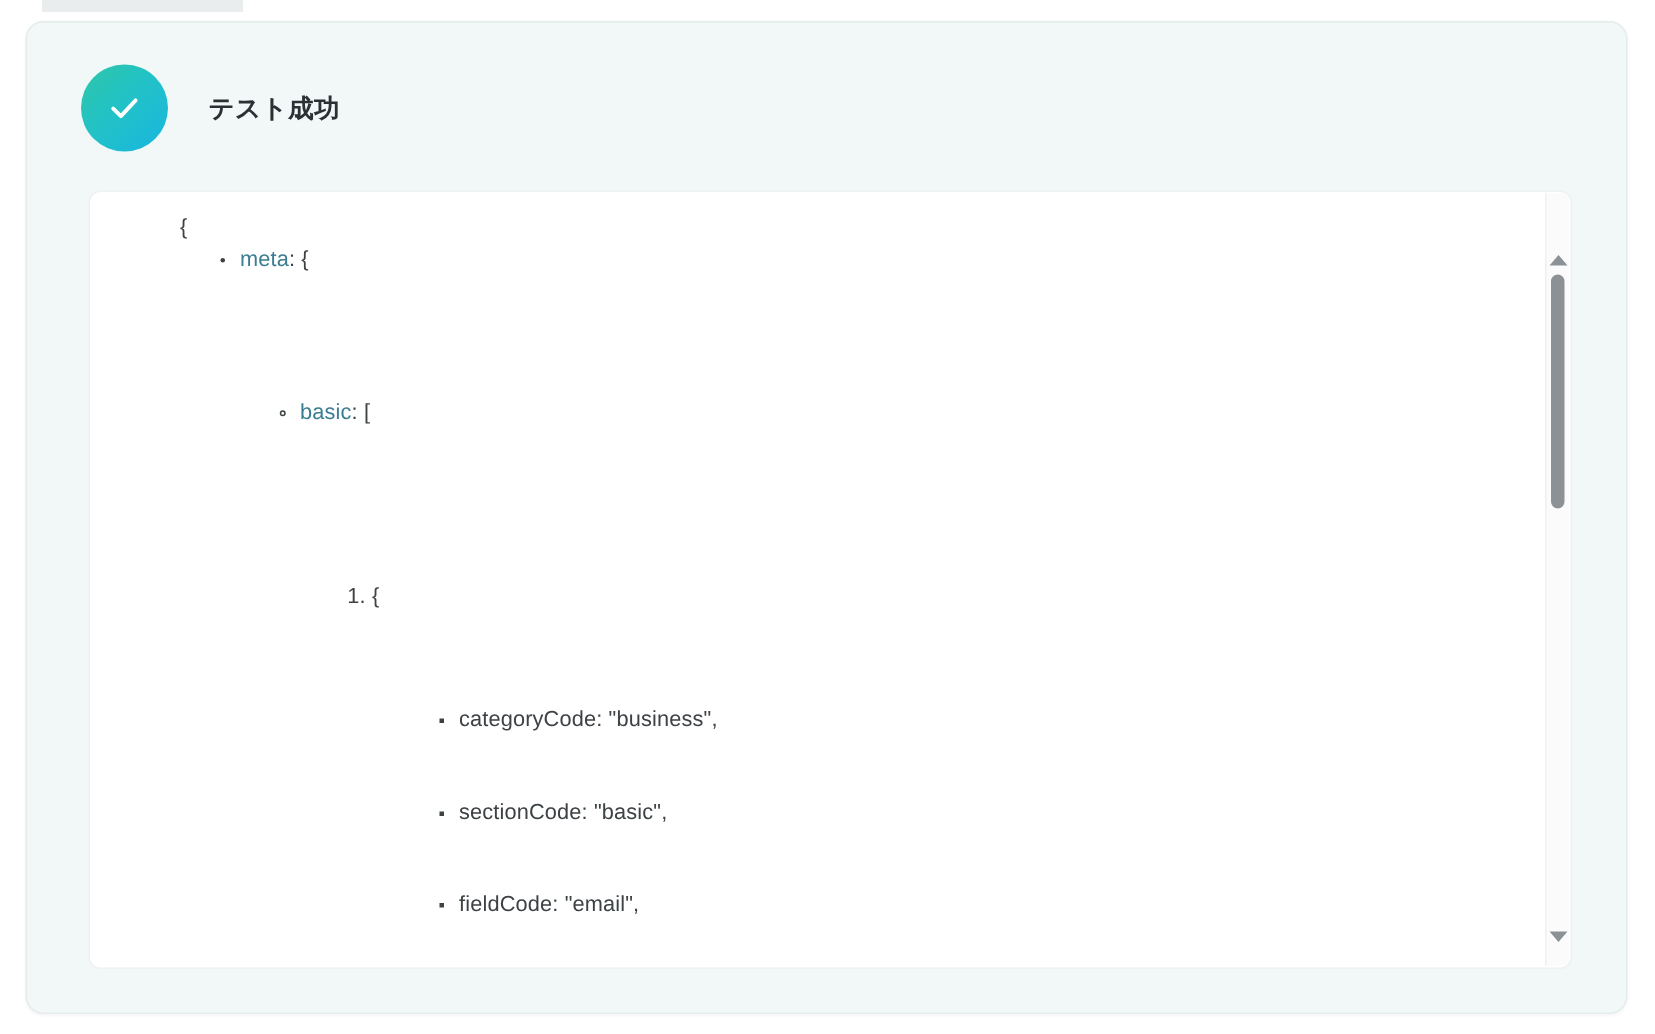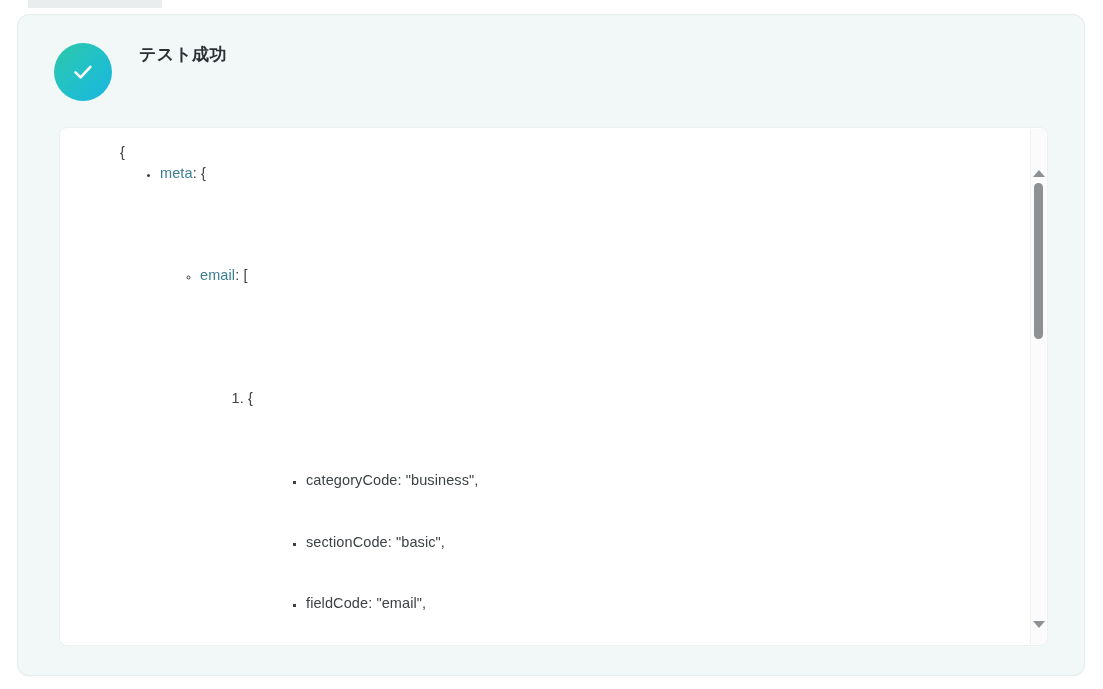--- a/index.html
+++ b/index.html
@@ -37,21 +37,21 @@
     border-radius: 12px;
     box-sizing: border-box;
     box-shadow: 0 1px 2px rgba(0,0,0,0.04);
   }
 
   .card-header {
     position: absolute;
     left: 36px;
     top: 28px;
     display: flex;
-    align-items: flex-start;
+    align-items: center;
   }
 
   .success-badge {
     width: 58px;
     height: 58px;
     border-radius: 50%;
     background: linear-gradient(135deg, #2fc6a8 0%, #22c2c6 45%, #18b6e0 100%);
     display: flex;
     align-items: center;
     justify-content: center;
@@ -183,21 +183,21 @@
   <div class="json-panel">
     <div class="json-viewport">
       <div class="json-tree">
 
         <div class="brace-line">{</div>
 
         <ul class="lvl lvl-1">
           <li><span class="k">meta</span><span class="punct">: {</span>
 
             <ul class="lvl lvl-2">
-              <li><span class="k">email</span><span class="punct">: [</span>
+              <li><span class="k">basic</span><span class="punct">: [</span>
 
                 <ol class="lvl lvl-3">
 
                   <li><span>{</span>
                     <ul class="lvl lvl-4">
                       <li>categoryCode: "business",</li>
                       <li>sectionCode: "basic",</li>
                       <li>fieldCode: "email",</li>
                       
                     </ul>

